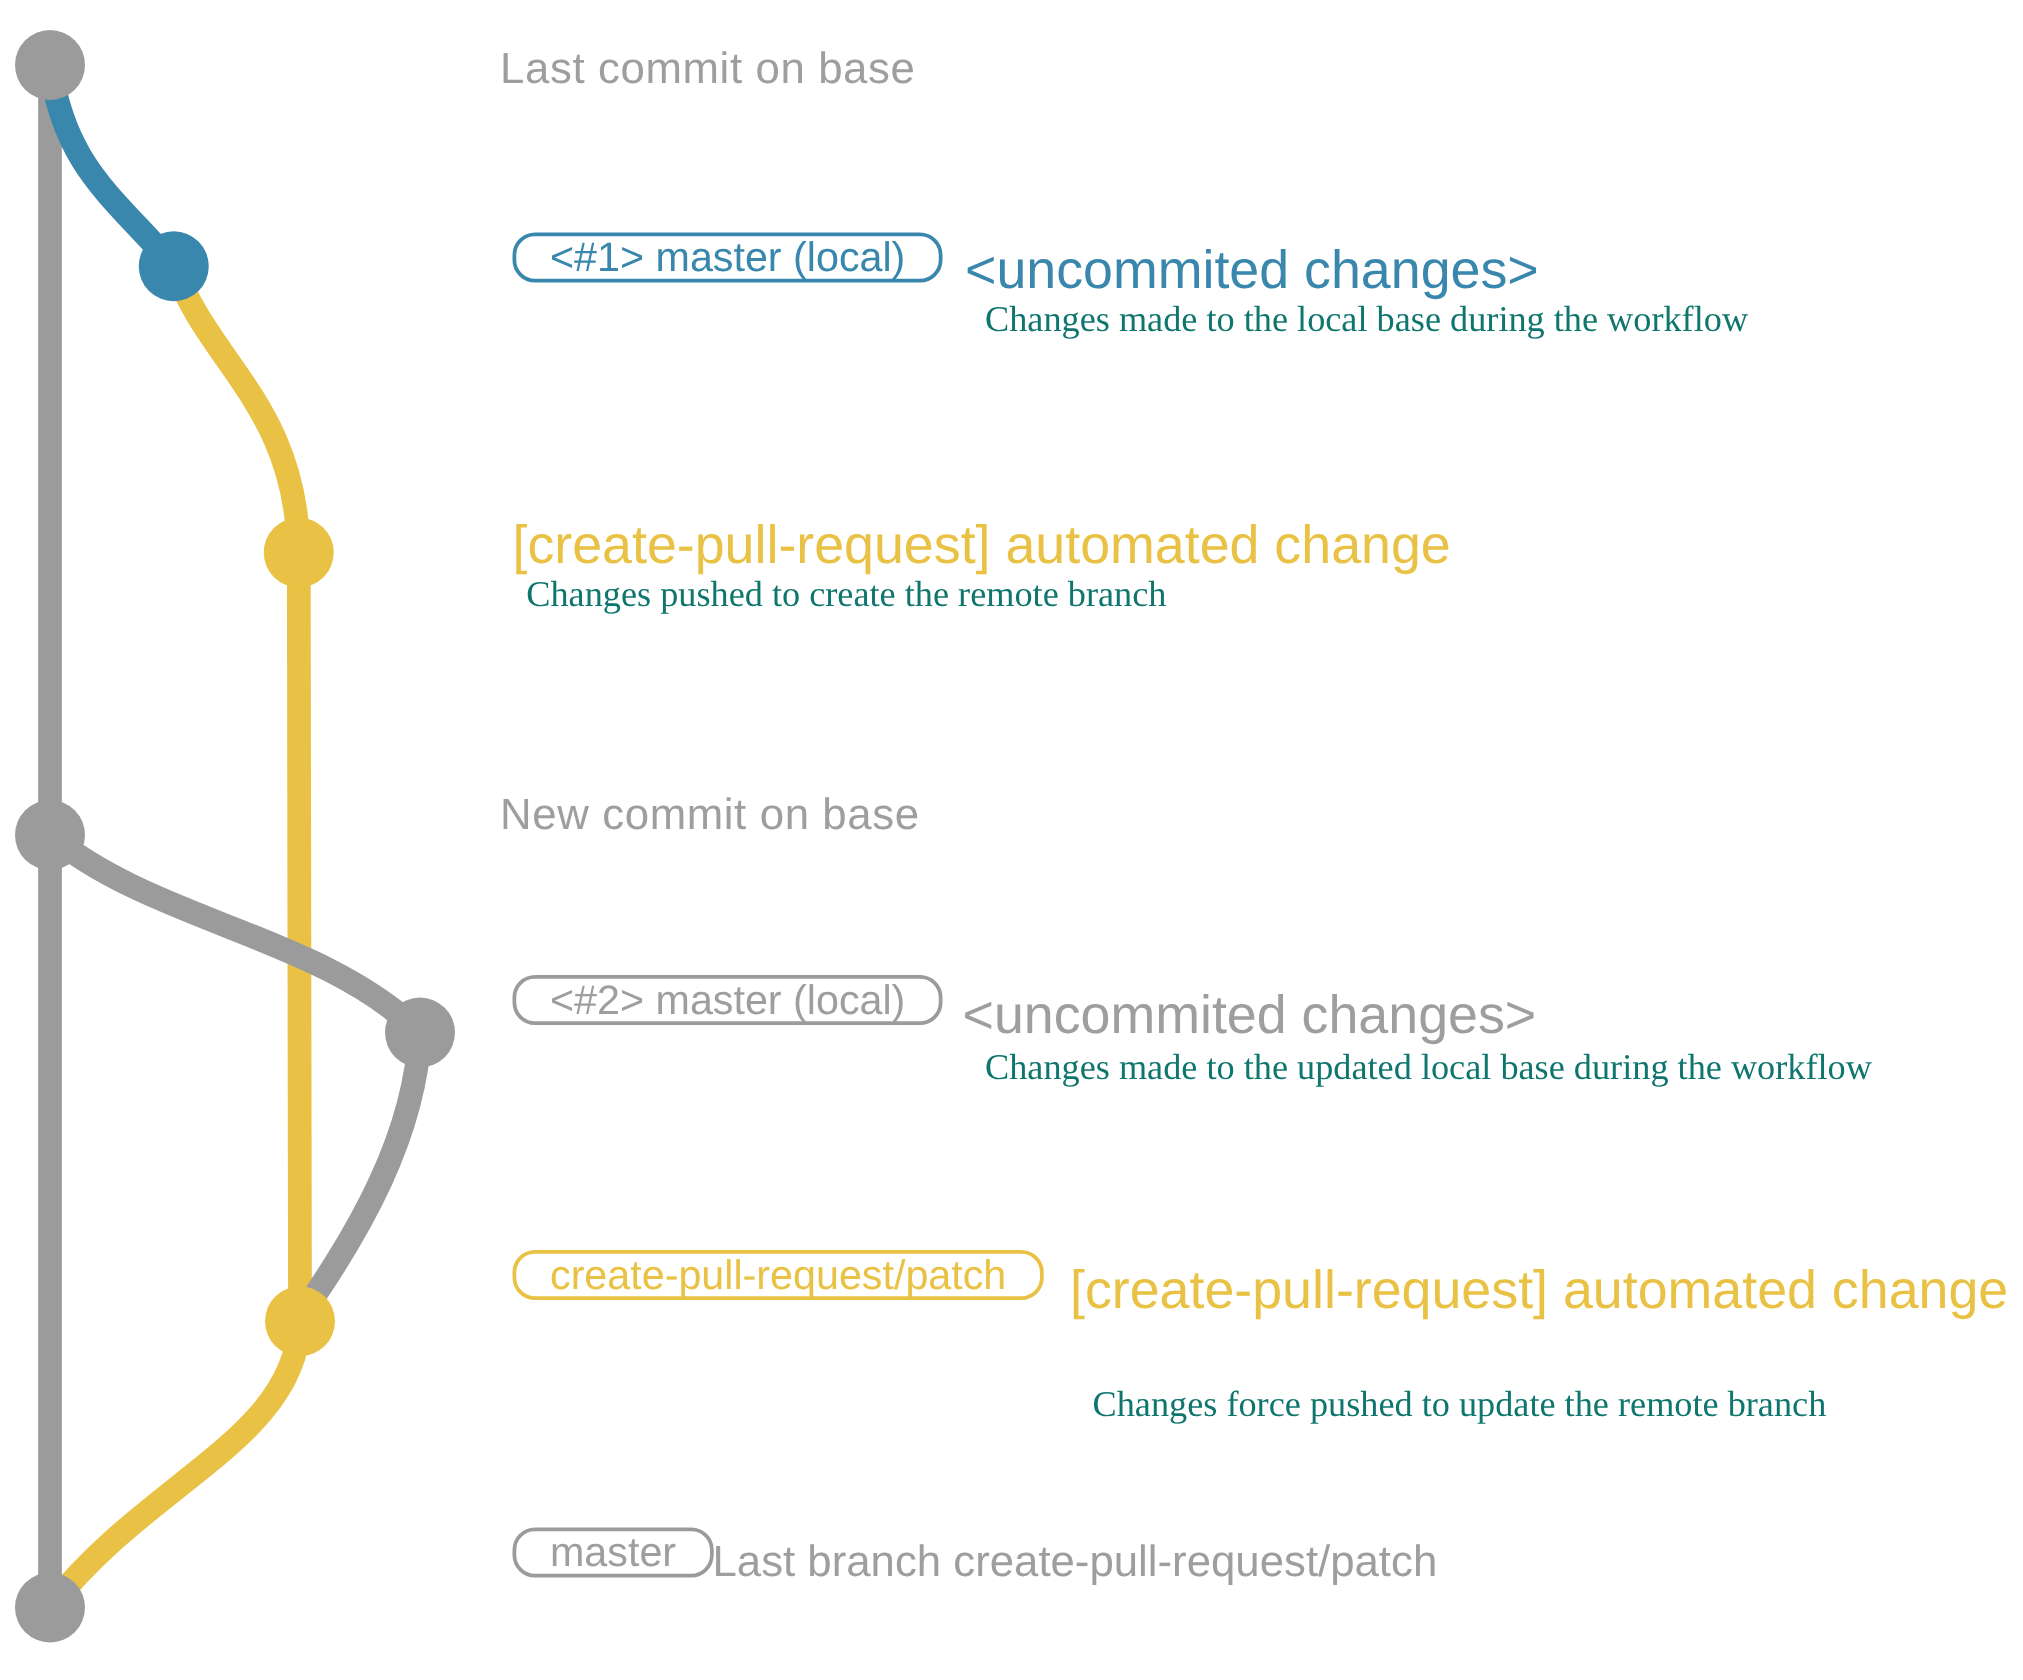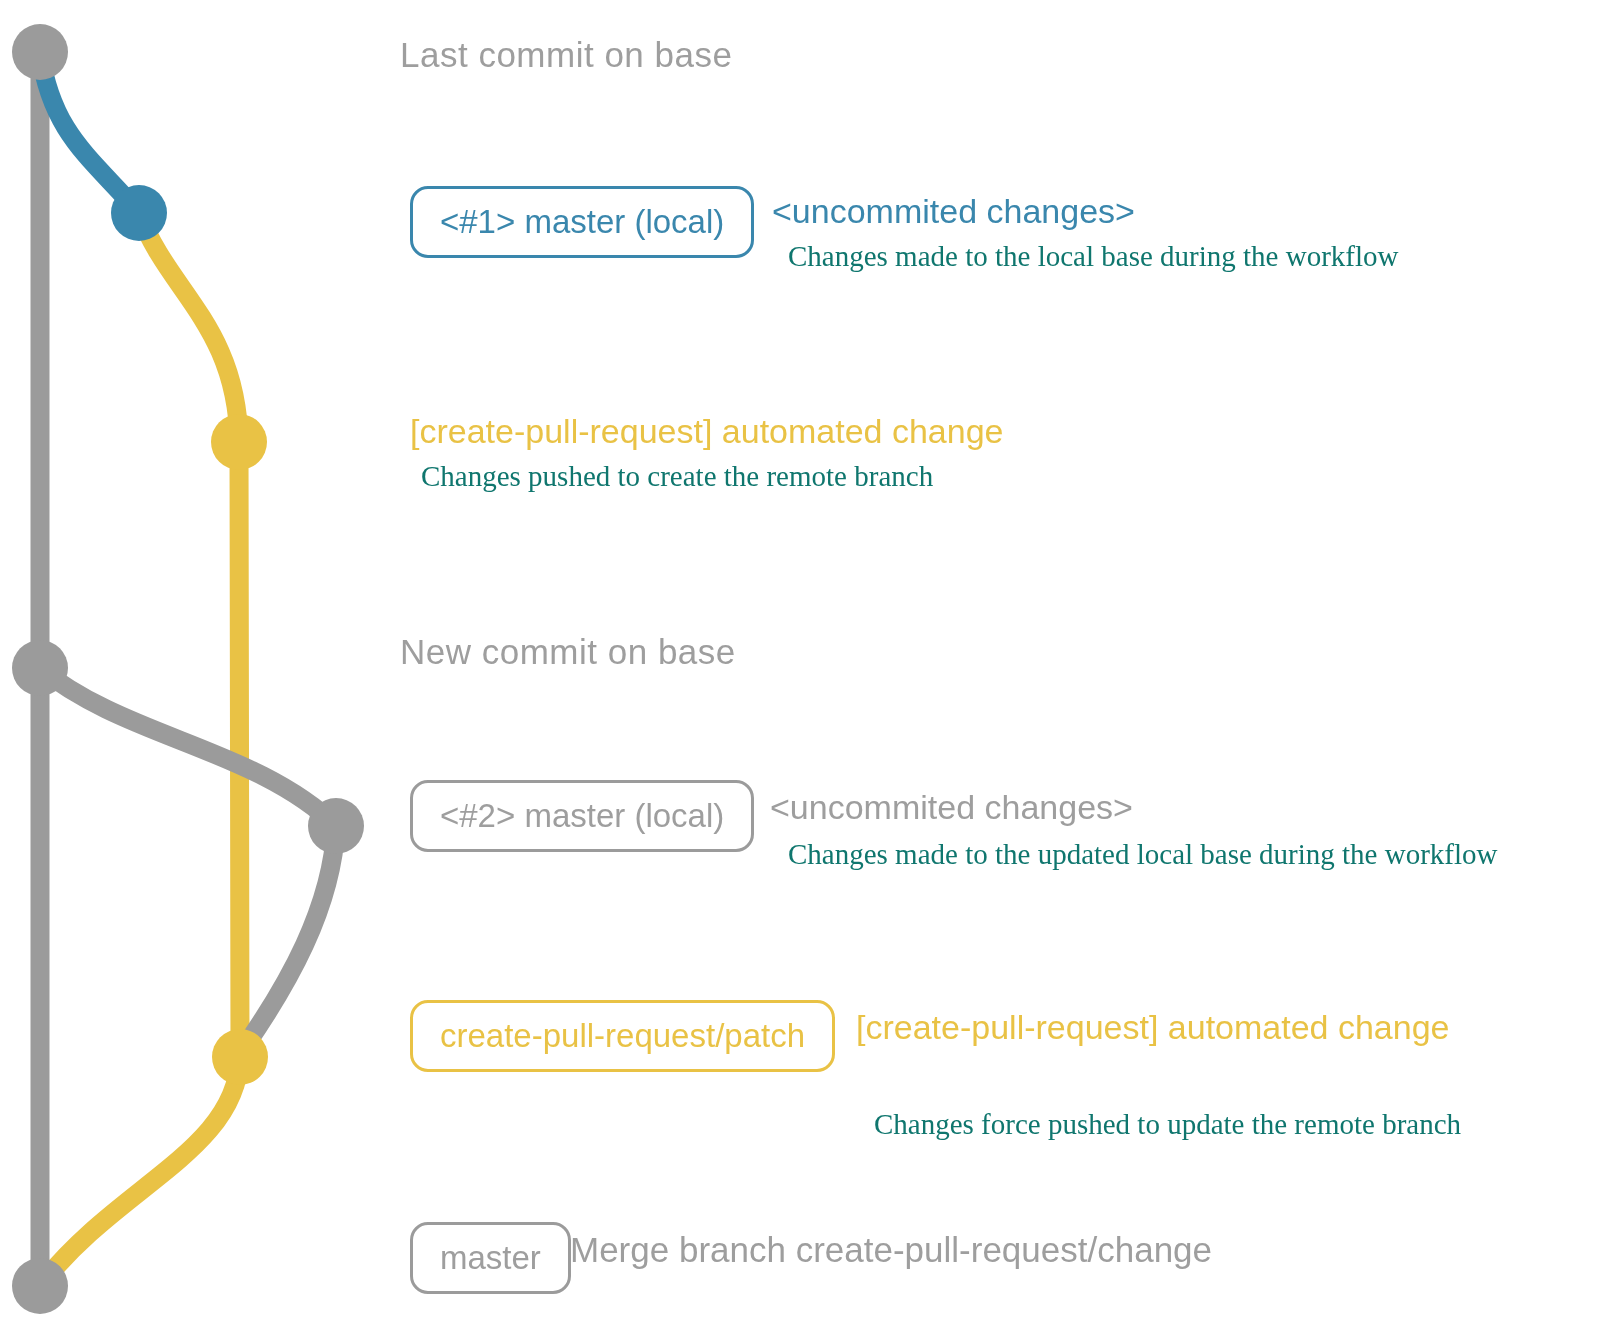--- a/index.html
+++ b/index.html
@@ -24,32 +24,32 @@
     position: absolute;
     font-size: 35px;
     letter-spacing: 0.5px;
     white-space: nowrap;
   }
   .badge {
     position: absolute;
     display: inline-flex;
     align-items: center;
     justify-content: center;
-    height: 72px;
+    height: 40px;
     padding: 0 27px;
     border: 3px solid;
     border-radius: 18px;
     box-sizing: border-box;
     font-size: 33px;
     white-space: nowrap;
     background: #ffffff;
   }
   .note {
     position: absolute;
-    font-size: 34px;
+    font-size: 43px;
     white-space: nowrap;
   }
   .desc {
     position: absolute;
     font-family: "Liberation Serif", serif;
     font-size: 29px;
     color: #0f766e;
     white-space: nowrap;
   }
 </style>
@@ -96,15 +96,15 @@
 
   <div class="badge" style="left:410px; top:780px; color:#9e9e9e; border-color:#9b9b9b;">&lt;#2&gt; master (local)</div>
   <div class="note" style="left:770px; top:788px; color:#9e9e9e;">&lt;uncommited changes&gt;</div>
   <div class="desc" style="left:788px; top:838px;">Changes made to the updated local base during the workflow</div>
 
   <div class="badge" style="left:410px; top:1000px; color:#e9c245; border-color:#e9c245;text-align:center;">create-pull-request/patch</div>
   <div class="note" style="left:856px; top:1008px; color:#e9c245;">[create-pull-request] automated change</div>
   <div class="desc" style="left:874px; top:1108px;">Changes force pushed to update the remote branch</div>
 
   <div class="badge" style="left:410px; top:1222px; color:#9e9e9e; border-color:#9b9b9b;">master</div>
-  <div class="note" style="left:570px; top:1230px; color:#9e9e9e; font-size:35px;">Merge branch create-pull-request/change</div>
+  <div class="note" style="left:570px; top:1230px; color:#9e9e9e; font-size:35px;">Last branch create-pull-request/patch</div>
 
 </div>
 
 </body></html>

